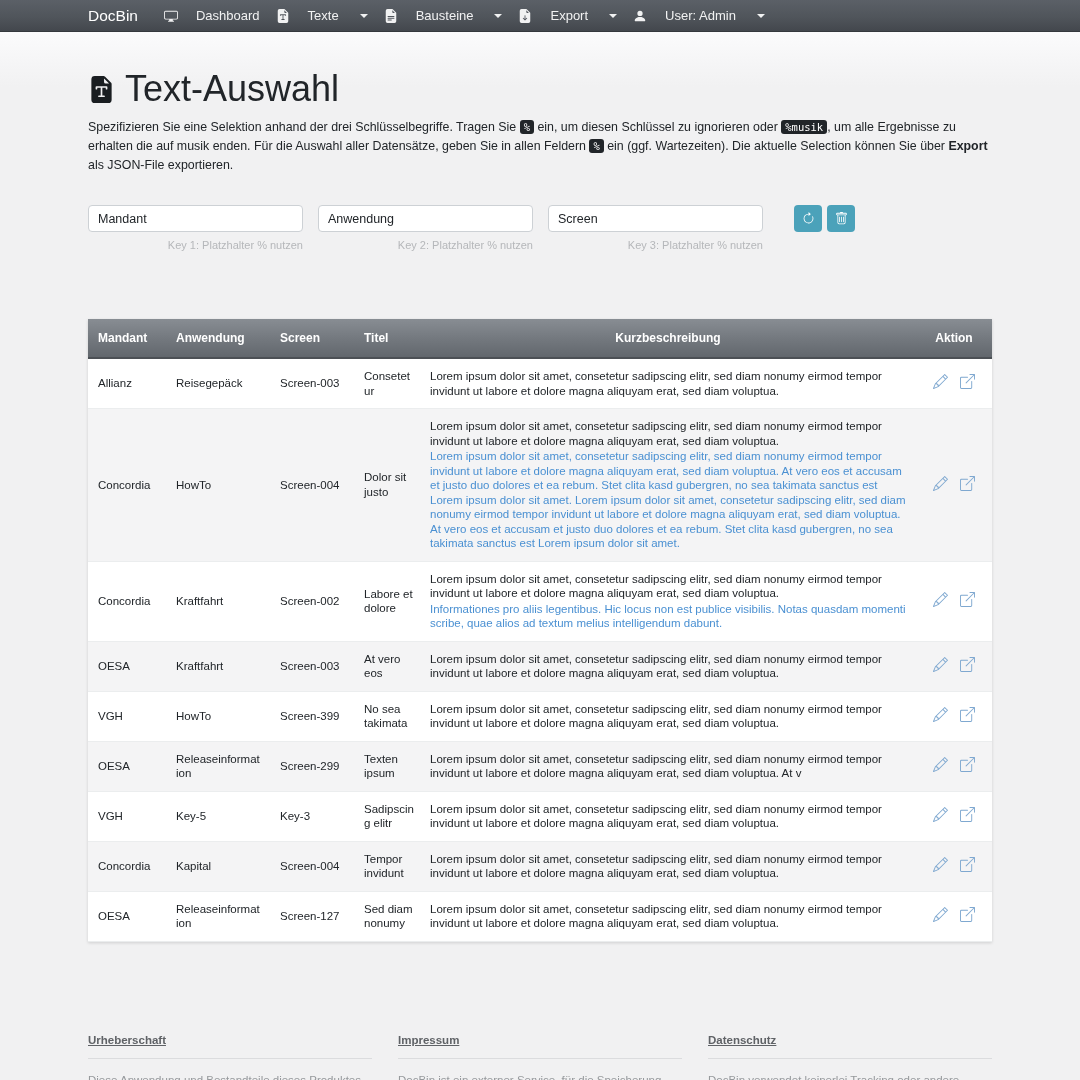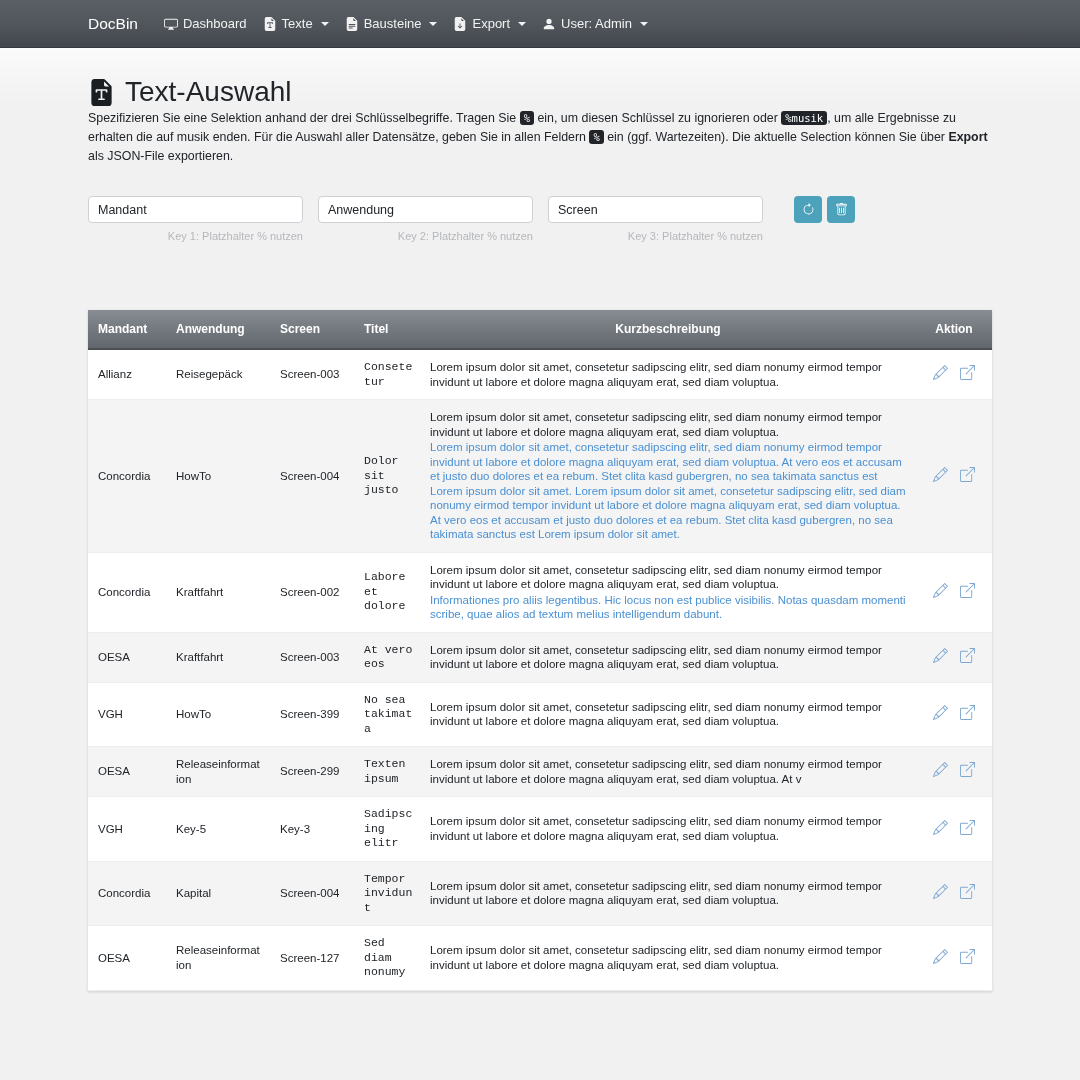--- a/index.html
+++ b/index.html
@@ -4,48 +4,48 @@
 <style>
   * { margin:0; padding:0; box-sizing:border-box; }
   html,body { width:1080px; height:1080px; overflow:hidden; }
   body {
     font-family:"Liberation Sans", sans-serif;
     background:#f1f1f2;
     color:#212529;
   }
   
   .navbar {
-    height:48px;
+    height:32px;
     background:linear-gradient(180deg,#5b6067 0%,#50555b 55%,#43474d 100%);
     border-bottom:1px solid #35393d;
     display:flex; align-items:center;
     padding:0 88px;
     color:rgba(255,255,255,.92);
   }
   .brand { font-size:15.5px; color:#fff; margin-right:26px; cursor:pointer; }
   .nav-item {
-    display:flex; align-items:center; gap:5px;
+    display:flex; align-items:center; gap:18px;
     font-size:13px; margin-right:16px; cursor:pointer;
     color:rgba(255,255,255,.92); white-space:nowrap;
   }
   .nav-item svg { width:14px; height:14px; fill:currentColor; }
   .caret {
     display:inline-block; width:0; height:0;
     border-left:4px solid transparent; border-right:4px solid transparent;
     border-top:4px solid currentColor; margin-left:3px;
   }
   
   .page-bg { background:linear-gradient(180deg,#fbfbfc 0px,#f1f1f2 55px); min-height:890px; }
   .container { width:904px; margin:0 88px; }
   h1 {
-    padding-top:28px; font-size:28px; font-weight:500; color:#212529;
+    padding-top:36px; font-size:36px; font-weight:500; color:#212529;
     display:flex; align-items:center; gap:10px;
   }
   h1 svg { width:27px; height:27px; fill:#1a1e21; flex:0 0 auto; }
-  .intro { margin-top:1px; font-size:12.4px; line-height:19px; color:#212529; }
+  .intro { margin-top:8px; font-size:12.4px; line-height:19px; color:#212529; }
   .kbd {
     background:#212529; color:#fff; border-radius:3px;
     padding:1px 4px; font-family:"DejaVu Sans Mono", monospace; font-size:10.5px;
   }
   .intro b { font-weight:bold; }
   
   .filter-row { margin-top:30px; display:flex; align-items:flex-start; }
   .filter-group { margin-right:15px; width:215px; }
   .filter-group input {
     width:215px; height:27px; border:1px solid #cdd1d5; border-radius:4px;
@@ -71,21 +71,21 @@
     background:linear-gradient(180deg,#888d93 0%,#74797f 50%,#62676d 100%);
     color:#fff; font-size:12px; font-weight:bold; text-align:left;
     padding:12px 10px; border-bottom:2px solid #4c5055;
   }
   thead th.center { text-align:center;margin-top:36px; }
   tbody td {
     padding:10px 10px; font-size:11.5px; line-height:14.5px;
     vertical-align:middle; border-bottom:1px solid #ebedee; color:#212529;
     word-wrap:break-word;
   }
-  tbody td.col-titel { padding-right:4px;font-family:Liberation Mono, monospace; }
+  tbody td.col-titel { padding-right:4px; }
   tbody tr:nth-child(even) { background:#f4f4f5; }
   .desc-hint { color:#4a90d2; margin-top:1px; }
   td.col-aktion { text-align:center; white-space:nowrap; }
   .icon-btn { background:none; border:none; cursor:pointer; padding:0 4px; }
   .icon-btn svg { width:15px; height:15px; fill:#7fa8d0; }
   
   footer { width:904px; margin:92px 88px 0; display:flex; gap:26px; }
   .foot-col { flex:1; }
   .foot-col h4 { font-size:11.5px; font-weight:bold; color:#5f6266;text-decoration:underline; }
   .foot-col hr { border:none; border-top:1px solid #dbdcde; margin:12px 0 13px; }

